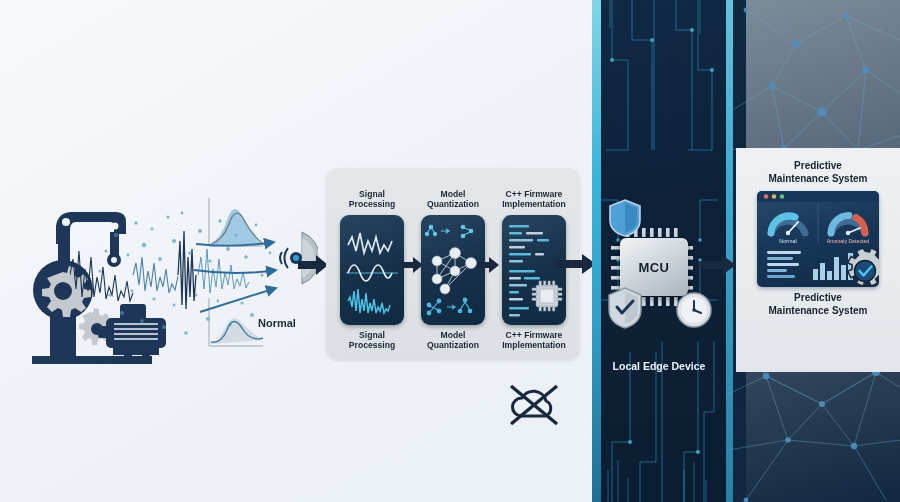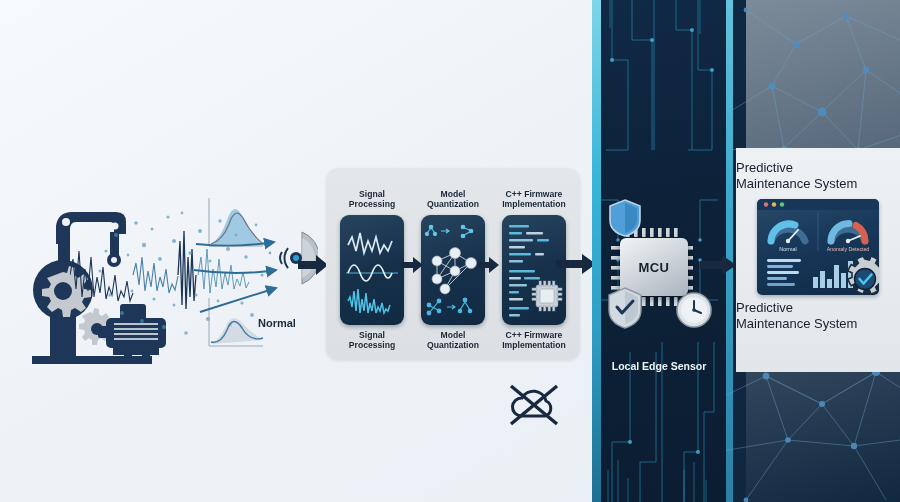--- a/index.html
+++ b/index.html
@@ -50,21 +50,21 @@
   .mcu-cap { position: absolute; left: 0; top: 360px; width: 134px; text-align: center;
     font-size: 10.5px; font-weight: 700; color: #eef4f8; }
 
   
   .right-panel { position: absolute; left: 726px; top: 0; width: 174px; height: 502px;
     background: linear-gradient(165deg,#13304f 0%,#10294181 0%,#102840 100%); overflow: hidden; }
   .right-glow { position: absolute; left: 0; top: 0; width: 7px; height: 100%;
     background: linear-gradient(180deg,#63c3de 0%,#3aa9cd 40%,#2a7fa4 100%); }
   .pm-card { position: absolute; left: 10px; top: 148px; width: 164px; height: 224px;
     background: linear-gradient(180deg,#eef1f4 0%,#e2e6ea 100%); }
-  .pm-cap { font-size: 13px; font-weight: 400; color: #17202e; 
+  .pm-cap { font-size: 10px; font-weight: 700; color: #17202e; text-align: center;
     line-height: 1.25; }
   .dash { width: 122px; height: 96px; margin: 6px auto 5px; border-radius: 5px;
     background: linear-gradient(165deg,#2a4a6b 0%,#18385a 45%,#102a46 100%);
     position: relative; overflow: hidden; box-shadow: 0 2px 4px rgba(10,25,45,.3); }
 
   .nocloud { position: absolute; left: 505px; top: 378px; width: 60px; height: 52px; }
 </style>
 </head>
 <body>
 
@@ -438,21 +438,21 @@
 
     <svg style="position:absolute;left:82px;top:290px;width:40px;height:40px" viewBox="0 0 40 40">
       <circle cx="20" cy="20" r="17" fill="#dde3e9" stroke="#8e9aa6" stroke-width="1.6"></circle>
       <circle cx="20" cy="20" r="13" fill="#eef2f5"></circle>
       <g stroke="#1b3556" stroke-width="2" stroke-linecap="round">
         <line x1="20" y1="20" x2="20" y2="11"></line>
           <line x1="20" y1="20" x2="27" y2="23"></line>
       </g>
       <circle cx="20" cy="20" r="1.8" fill="#1b3556"></circle>
     </svg>
-    <div class="mcu-cap">Local Edge Sensor</div>
+    <div class="mcu-cap">Local Edge Device</div>
   </div>
 
   <div class="right-panel">
     <div class="right-glow"></div>
     <svg style="position:absolute;left:0;top:0;width:174px;height:502px" viewBox="0 0 174 502">
       <g stroke="#6fa8cf" stroke-width=".9" opacity=".45" fill="none">
         <path d="M-10 120 L46 86 L96 112 L140 70 L190 104"></path>
         <path d="M46 86 L58 148 L96 112 L132 150 L140 70"></path>
         <path d="M-10 150 L58 148 L132 150 L190 130"></path>
         <path d="M20 10 L70 44 L120 16 L174 40"></path>

